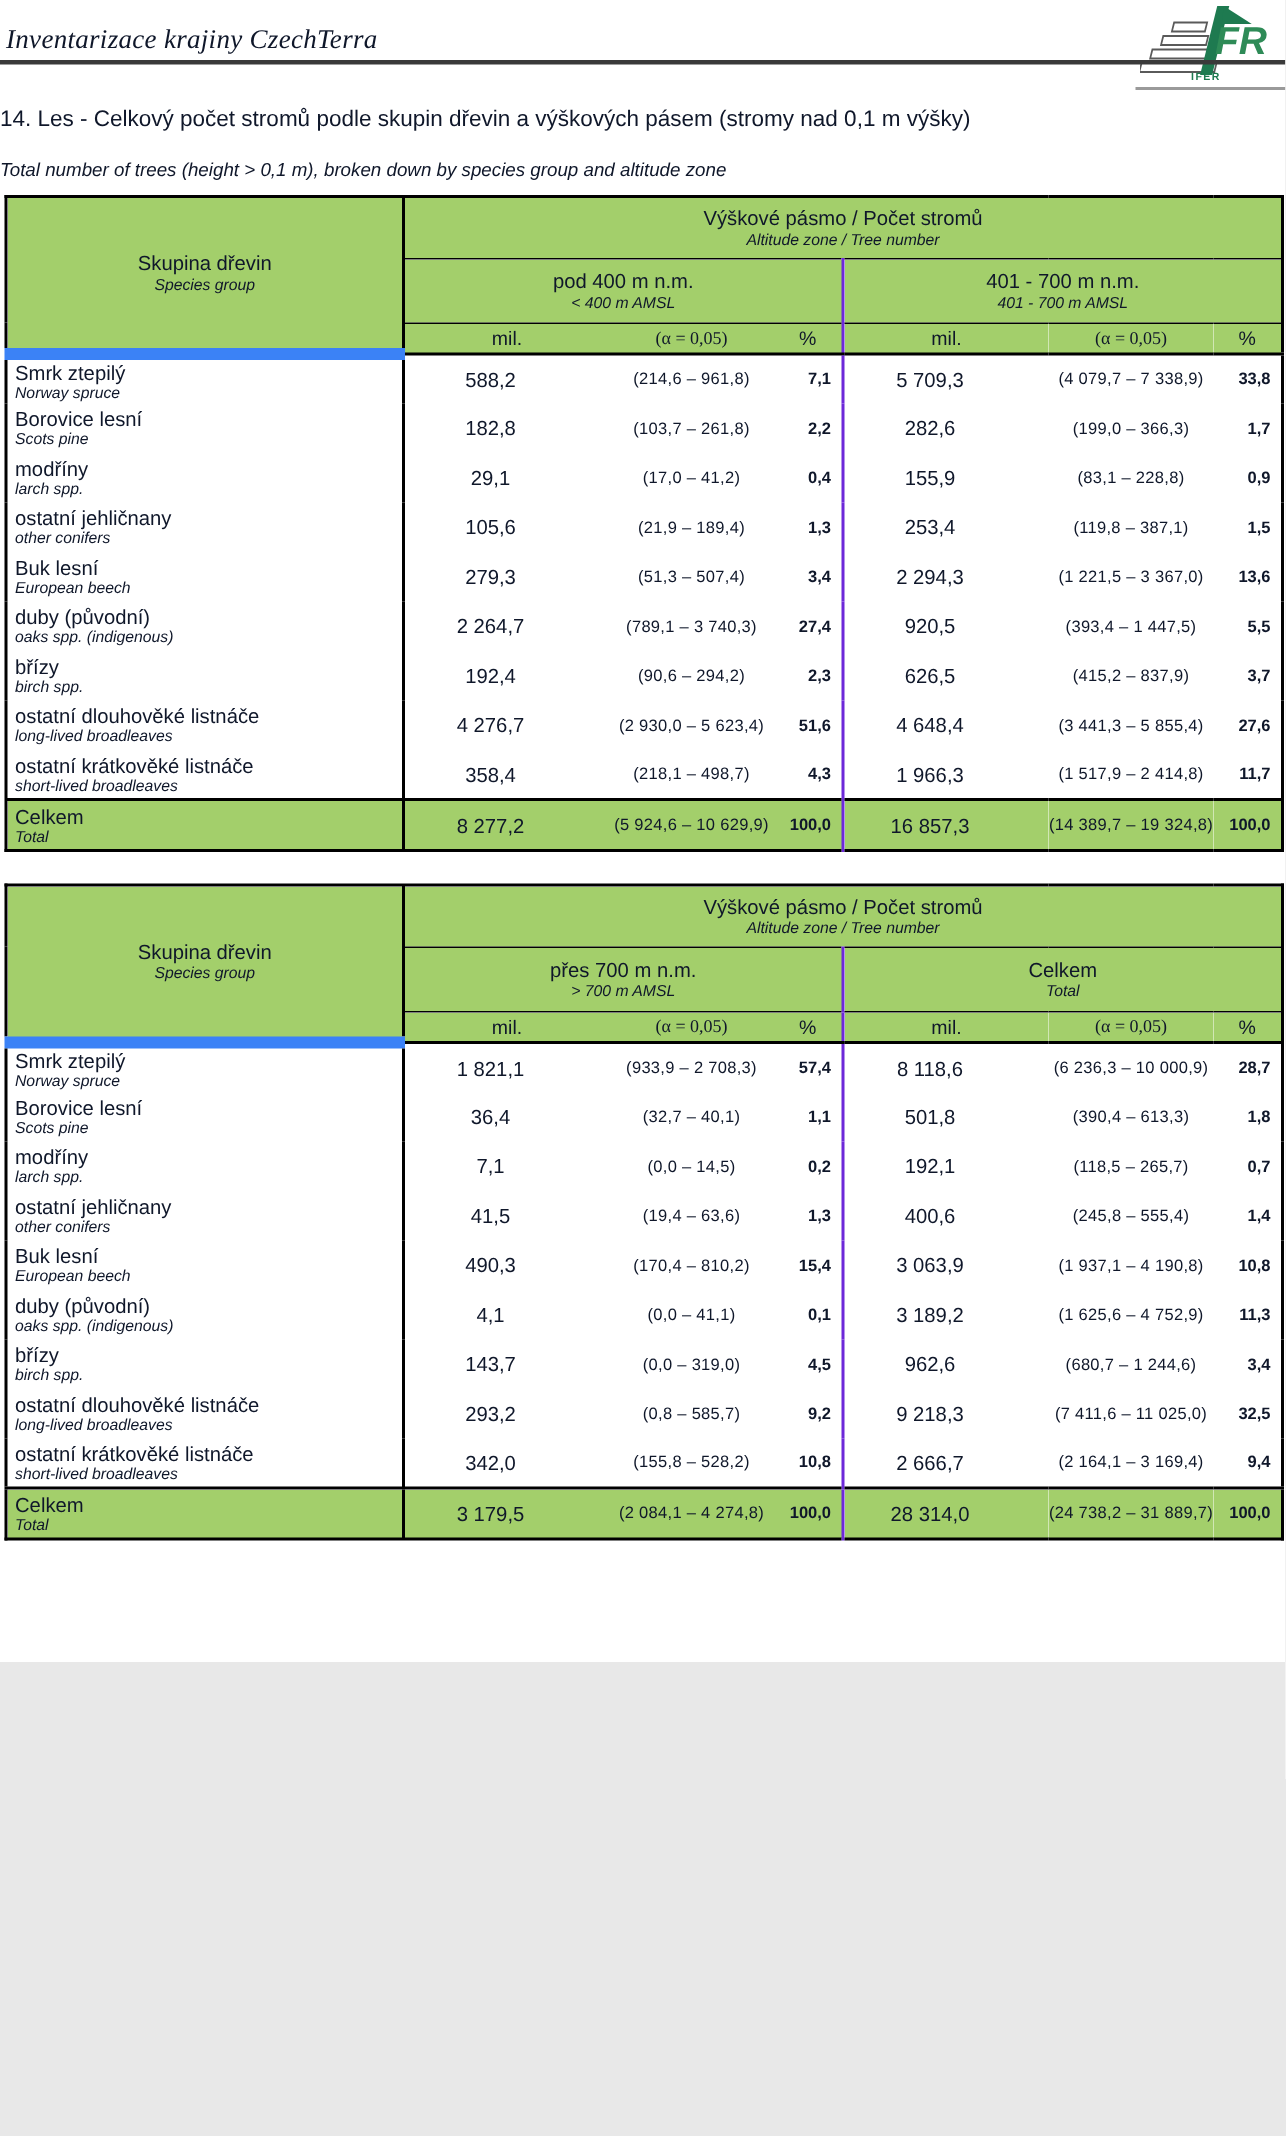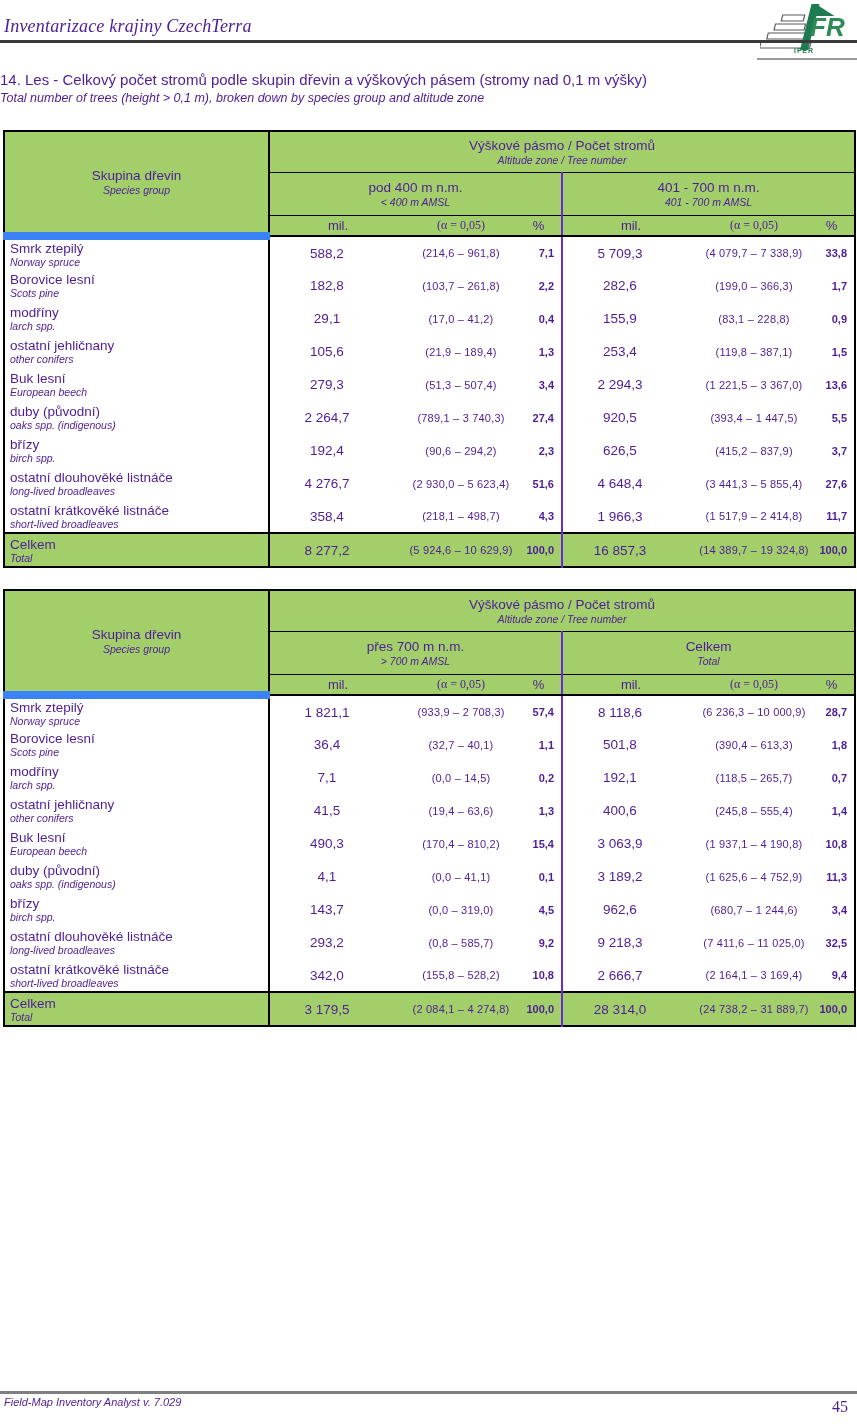--- a/index.html
+++ b/index.html
@@ -1,34 +1,34 @@
 <!DOCTYPE html>
 <html><head>
 <meta charset="utf-8">
 <style>
   * { margin:0; padding:0; box-sizing:border-box; }
   html,body { background:#e8e8e8; }
   .page {
-    position:relative; width:857px; height:1424px; background:#ffffff;
-    font-family:"Liberation Sans", sans-serif; color:#4c1d95; overflow:hidden;
+    position:relative; width:857px; height:1108px; background:#ffffff;
+    font-family:"Liberation Sans", sans-serif; color:#0f172a; overflow:hidden;
     margin:0 auto;
   }
   
   .journal-title {
     position:absolute; top:16px; left:4px;
     font-family:"Liberation Serif", serif; font-style:italic;
     font-size:18px; letter-spacing:0.2px;
   }
   .header-rule { position:absolute; top:40px; left:0; width:857px; height:3px; background:#3a3a3a; }
   .logo { position:absolute; top:2px; right:7px; width:90px; height:58px; }
   .logo-underline { position:absolute; top:58px; right:0; width:100px; height:2px; background:#9a9a9a; }
   
   .title-block { position:absolute; top:71px; left:0; width:857px; text-align:left; }
   .table-title { font-size:15px; }
-  .table-subtitle { font-size:12.5px; font-style:italic; margin-top:3px; }
+  .table-subtitle { font-size:12.5px; font-style:italic; margin-top:18px; }
   
   .tables-wrap { position:absolute; top:130px; left:3px; width:851px; }
   table.report-table { border-collapse:collapse; table-layout:fixed; width:851px; border:2px solid #000; margin-bottom:21px; background:#fff; }
   .report-table th, .report-table td { padding:0; vertical-align:middle; white-space:nowrap; overflow:hidden; }
   .report-table thead th { background:#a3cf6b; font-weight:normal; text-align:center; }
   .col-sep { border-right:2px solid #000; }
   .grp-sep { border-right:2px solid #6d28d9; }
   .species-head { border-bottom:8px solid #3b82f6; }
   .band-head { border-bottom:1px solid #000; height:41px; }
   .group-head { border-bottom:1px solid #000; height:43px; }

